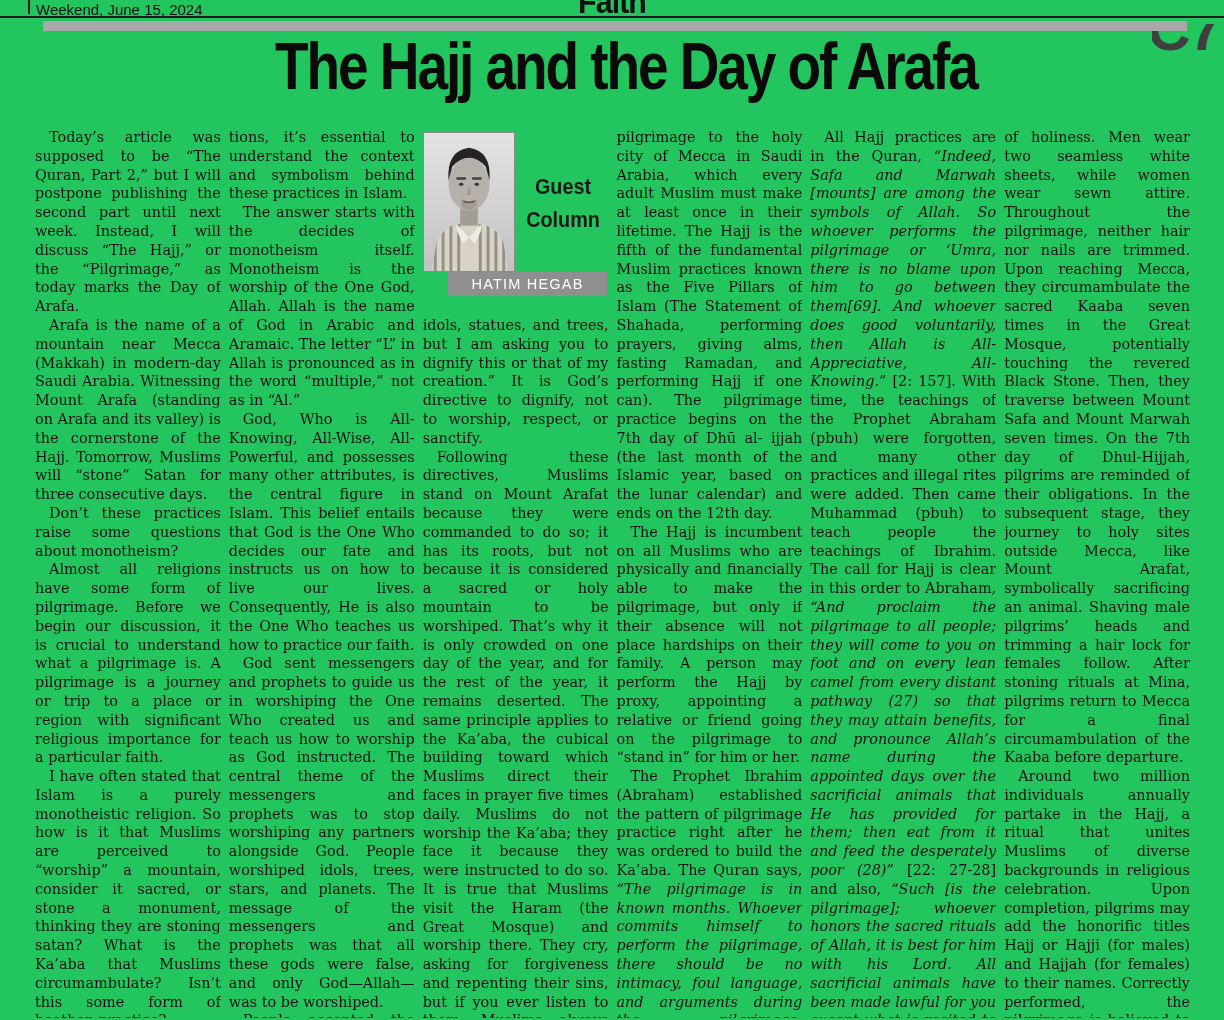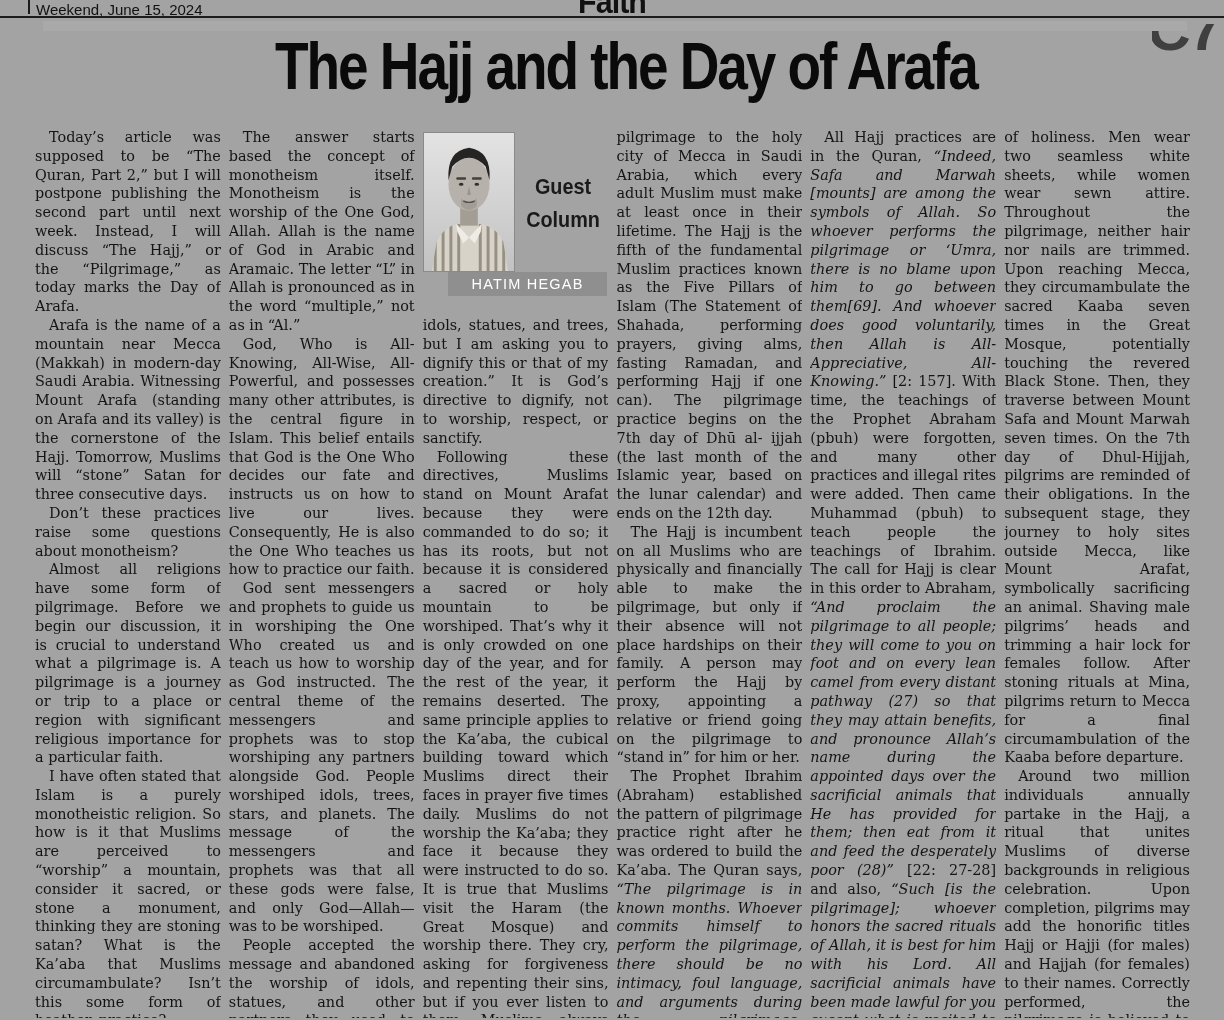--- a/index.html
+++ b/index.html
@@ -1,18 +1,18 @@
 <!DOCTYPE html>
 <html><head>
 <meta charset="utf-8">
 <style>
   html,body { margin:0; padding:0; background:#ffffff; }
   .page {
     position:relative; width:1224px; height:1020px; overflow:hidden;
-    background:#a3a3a3; font-family:"DejaVu Serif", serif; color:#141414;
+    background:#22c55e; font-family:"DejaVu Serif", serif; color:#141414;
   }
   
   .masthead { position:absolute; top:0; left:0; width:1224px; height:19px; overflow:hidden; }
   .mast-date { position:absolute; left:36px; top:1px; font-family:"Liberation Sans",sans-serif; font-size:15px; color:#111; }
   .mast-section { position:absolute; left:50%; top:-15px; transform:translateX(-50%) scaleX(0.92);
     font-family:"Liberation Sans",sans-serif; font-weight:bold; font-size:33px; line-height:33px; color:#111; letter-spacing:-1px; }
   .mast-pub { position:absolute; right:98px; top:17px; font-family:"Liberation Sans",sans-serif; font-size:15px; color:#111; }
   .mast-rule { position:absolute; top:16px; left:0; width:1224px; height:2px; background:#1c1c1c; }
   .corner-tick { position:absolute; left:28px; top:0; width:2px; height:14px; background:#1c1c1c; }
   .page-num-clip { position:absolute; top:0; right:0; width:72px; height:40px; overflow:hidden;margin-top:24px; }
@@ -70,21 +70,22 @@
           <p class="para indent"><span>Today’s article was supposed to be “The Quran, Part 2,” but I will postpone publishing the second part until next week. Instead, I will discuss “The Hajj,” or the “Pilgrimage,” as today marks the Day of Arafa.</span></p>
           <p class="para indent"><span>Arafa is the name of a mountain near Mecca (Makkah) in modern-day Saudi Arabia. Witnessing Mount Arafa (standing on Arafa and its valley) is the cornerstone of the Hajj. Tomorrow, Muslims will “stone” Satan for three consecutive days.</span></p>
           <p class="para indent"><span>Don’t these practices raise some questions about monotheism?</span></p>
           <p class="para indent"><span>Almost all religions have some form of pilgrimage. Before we begin our discussion, it is crucial to understand what a pilgrimage is. A pilgrimage is a journey or trip to a place or region with significant religious importance for a particular faith.</span></p>
           <p class="para indent"><span>I have often stated that Islam is a purely monotheistic religion. So how is it that Muslims are perceived to “worship” a mountain, consider it sacred, or stone a monument, thinking they are stoning satan? What is the Ka’aba that Muslims circumambulate? Isn’t this some form of heathen practice?</span></p>
         </div>
     </div>
 
     <div class="column">
       <div class="col-paras">
-          <p class="para indent"><span>The answer starts based the concept of monotheism itself. Monotheism is the worship of the One God, Allah. Allah is the name of God in Arabic and Aramaic. The letter “L” in Allah is pronounced as in the word “multiple,” not as in “Al.”</span></p>
+          <p class="para"><span>tions, it’s essential to understand the context and symbolism behind these practices in Islam.</span></p>
+          <p class="para indent"><span>The answer starts with the decides of monotheism itself. Monotheism is the worship of the One God, Allah. Allah is the name of God in Arabic and Aramaic. The letter “L” in Allah is pronounced as in the word “multiple,” not as in “Al.”</span></p>
           <p class="para indent"><span>God, Who is All-Knowing, All-Wise, All-Powerful, and possesses many other attributes, is the central figure in Islam. This belief entails that God is the One Who decides our fate and instructs us on how to live our lives. Consequently, He is also the One Who teaches us how to practice our faith.</span></p>
           <p class="para indent"><span>God sent messengers and prophets to guide us in worshiping the One Who created us and teach us how to worship as God instructed. The central theme of the messengers and prophets was to stop worshiping any partners alongside God. People worshiped idols, trees, stars, and planets. The message of the messengers and prophets was that all these gods were false, and only God—Allah—was to be worshiped.</span></p>
           <p class="para indent"><span>People accepted the message and abandoned the worship of idols, statues, and other partners they used to associate with God. Then came the command from God Himself: “I asked you not to worship these</span></p>
         </div>
     </div>
 
     <div class="column">
       <div class="photo-block">
         <div class="photo-frame">
           <svg viewBox="0 0 92 140" preserveAspectRatio="none">

